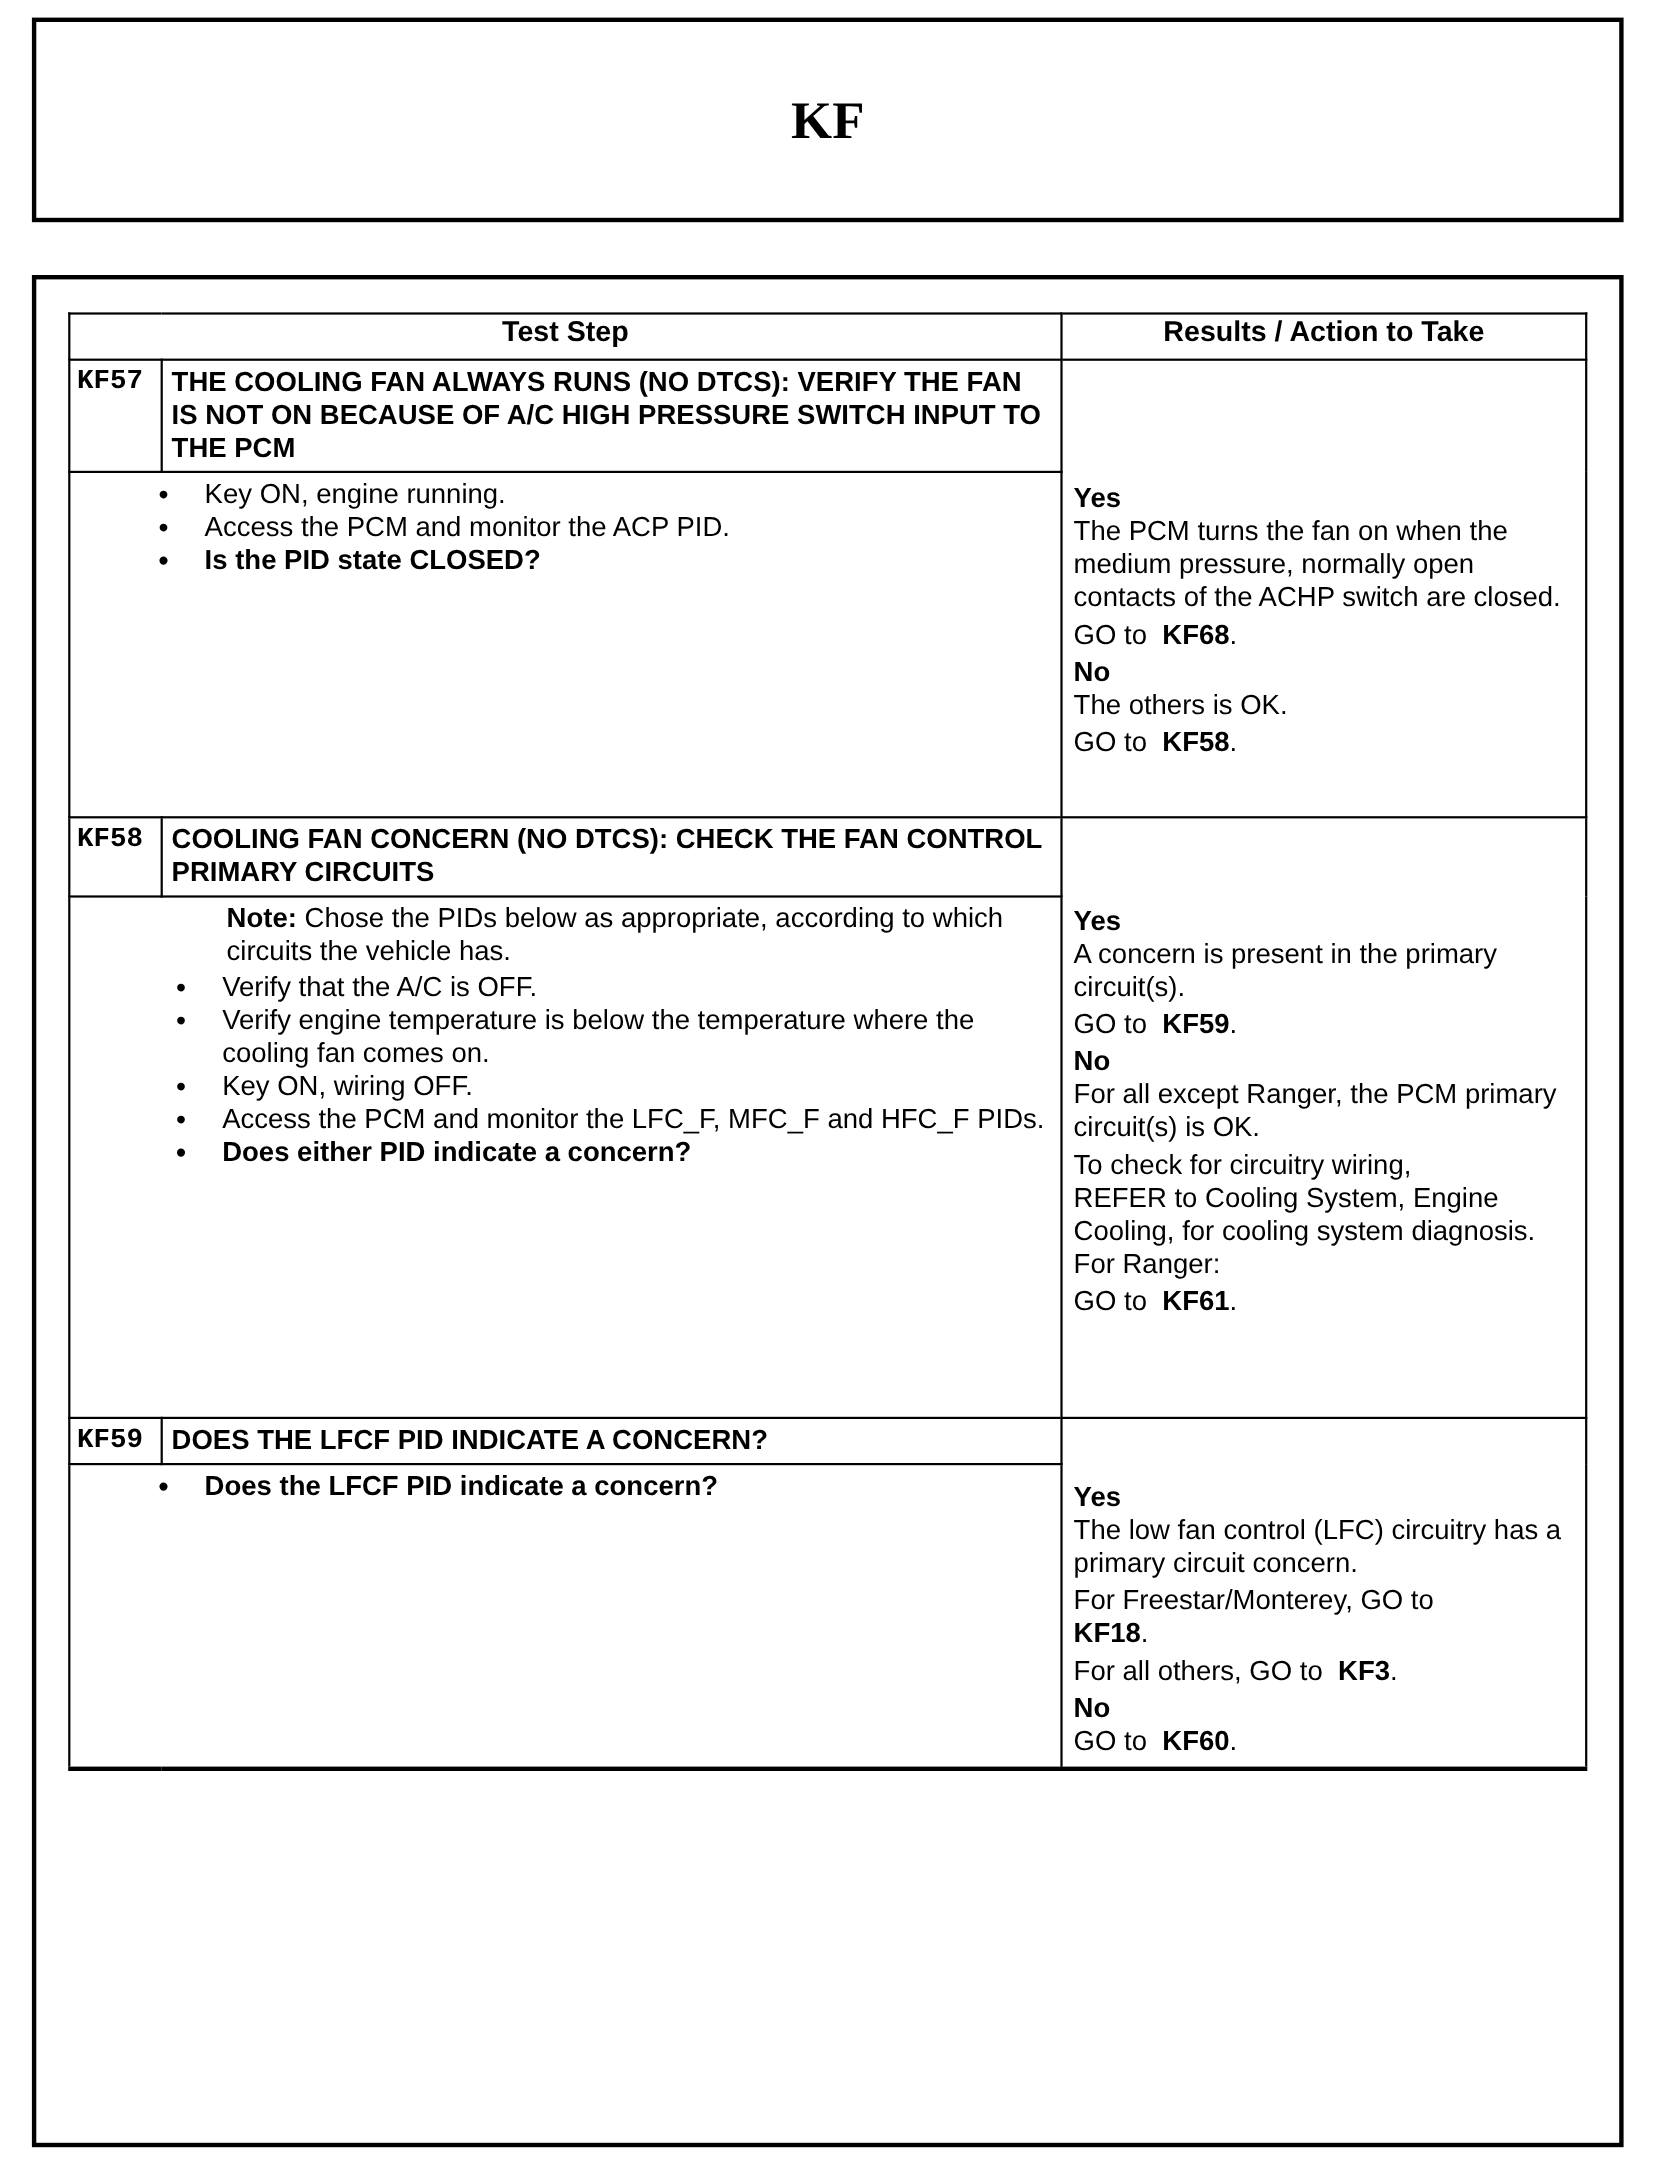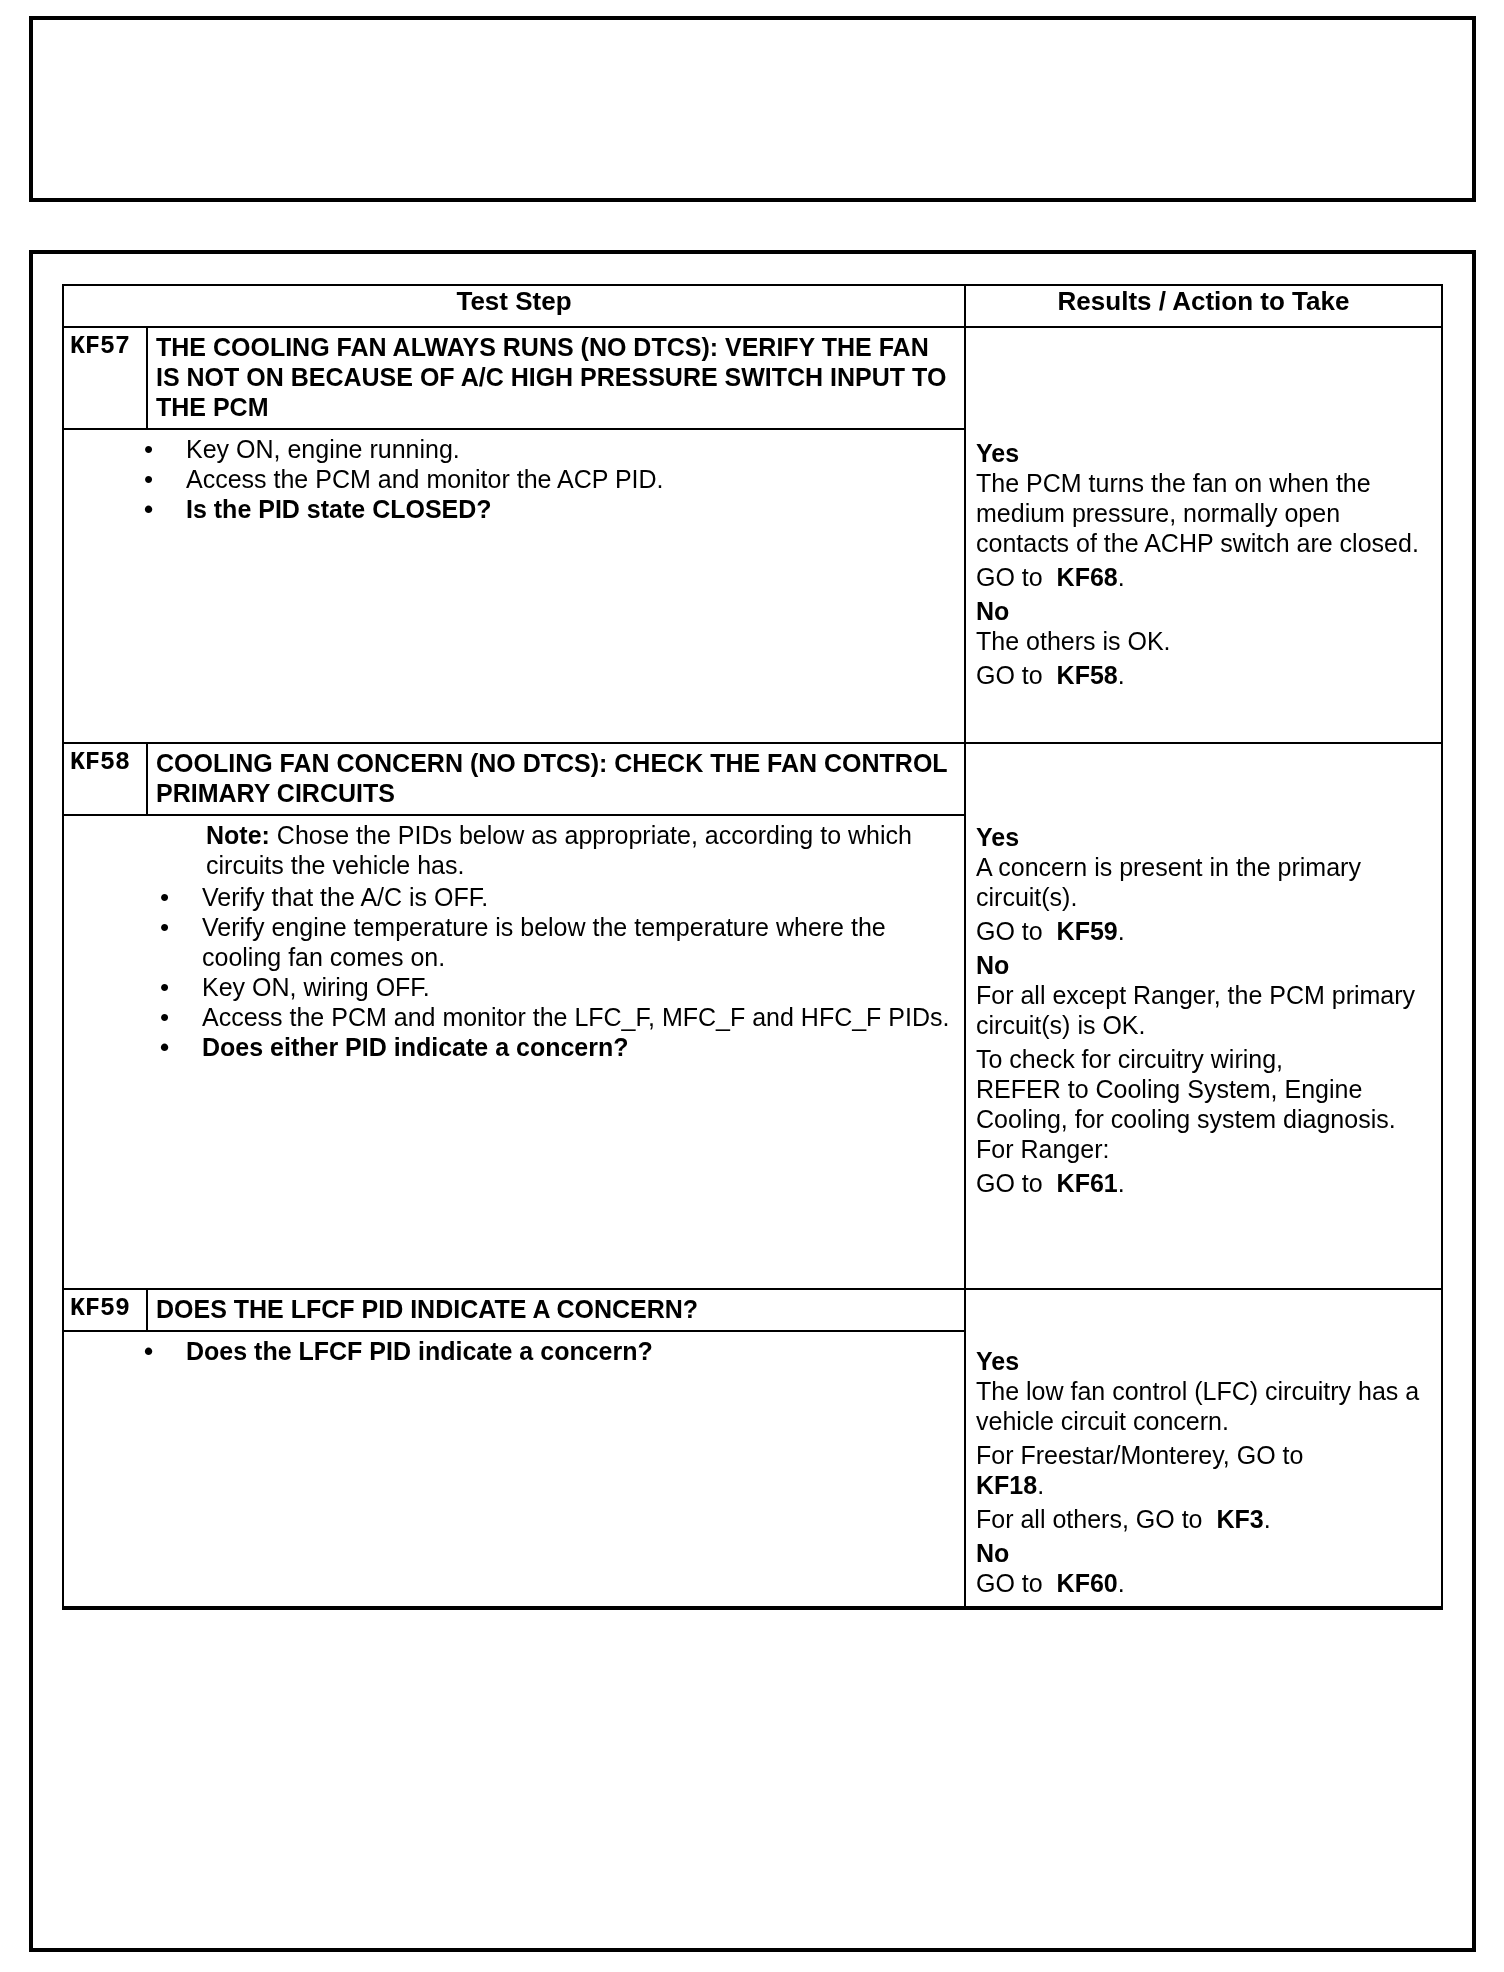--- a/index.html
+++ b/index.html
@@ -53,20 +53,23 @@
   .res-para { margin-top: 4px; }
   .ref { font-weight: bold; }
   .spacer57 { height: 106px; }
   .spacer58 { height: 74px; }
   .spacer59 { height: 52px; }
 </style>
 </head>
 <body>
 
 <div class="title-box">
+  <div class="title-right">
+    <span class="title-code">KF</span>
+  </div>
 </div>
 
 <div class="frame"></div>
 
 <table class="steps">
   <colgroup>
     <col class="col-id">
       <col class="col-text">
       <col class="col-res">
   </colgroup>
@@ -143,21 +146,21 @@
         </ul>
       </td>
     </tr>
 
     <tr>
       <td class="step-id">KF59</td>
       <td class="step-title">DOES THE LFCF PID INDICATE A CONCERN?</td>
       <td rowspan="2" class="res-cell">
         <div class="spacer59"></div>
         <div class="res-yes-no">Yes</div>
-        <div>The low fan control (LFC) circuitry has a vehicle circuit concern.</div>
+        <div>The low fan control (LFC) circuitry has a primary circuit concern.</div>
         <div class="res-para">
           <span>For Freestar/Monterey, GO to</span><br>
           <span class="ref">KF18</span>.
         </div>
         <div class="res-para">
           <span>For all others, GO to</span>&nbsp;
           <span class="ref">KF3</span>.
         </div>
         <div class="res-yes-no">No</div>
         <div>

